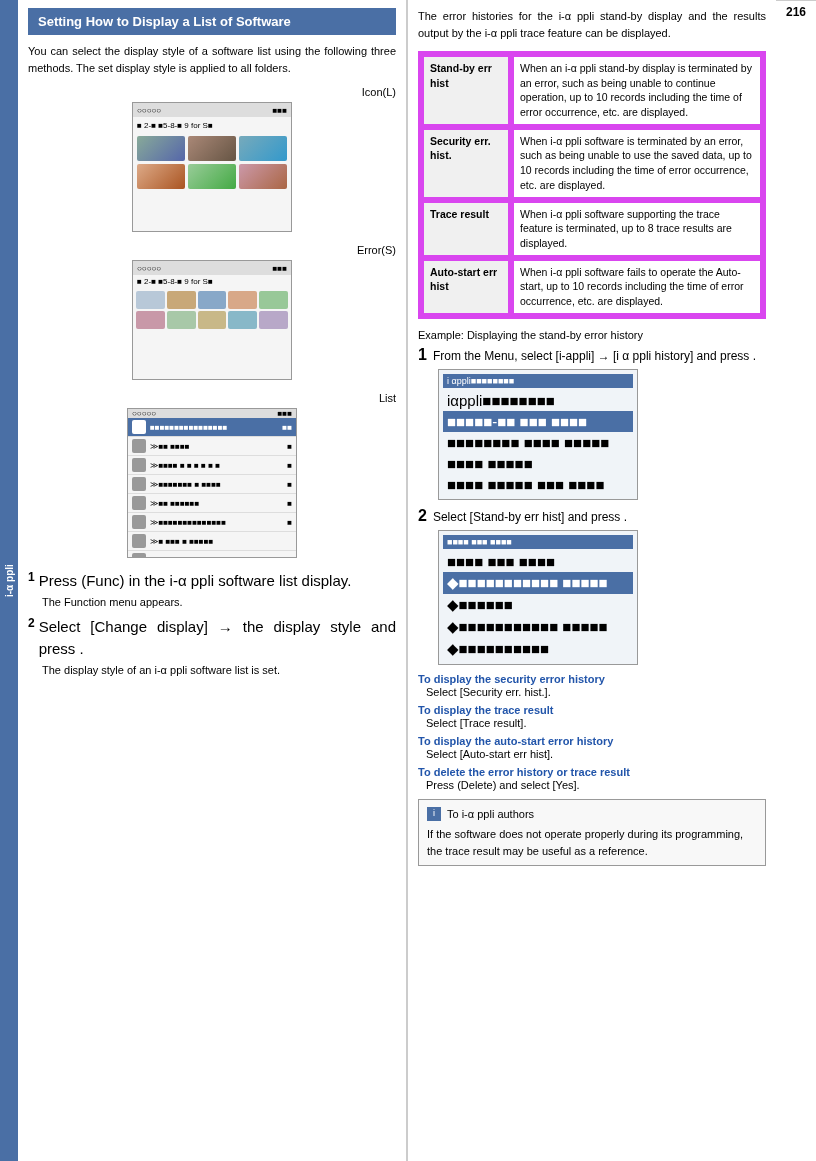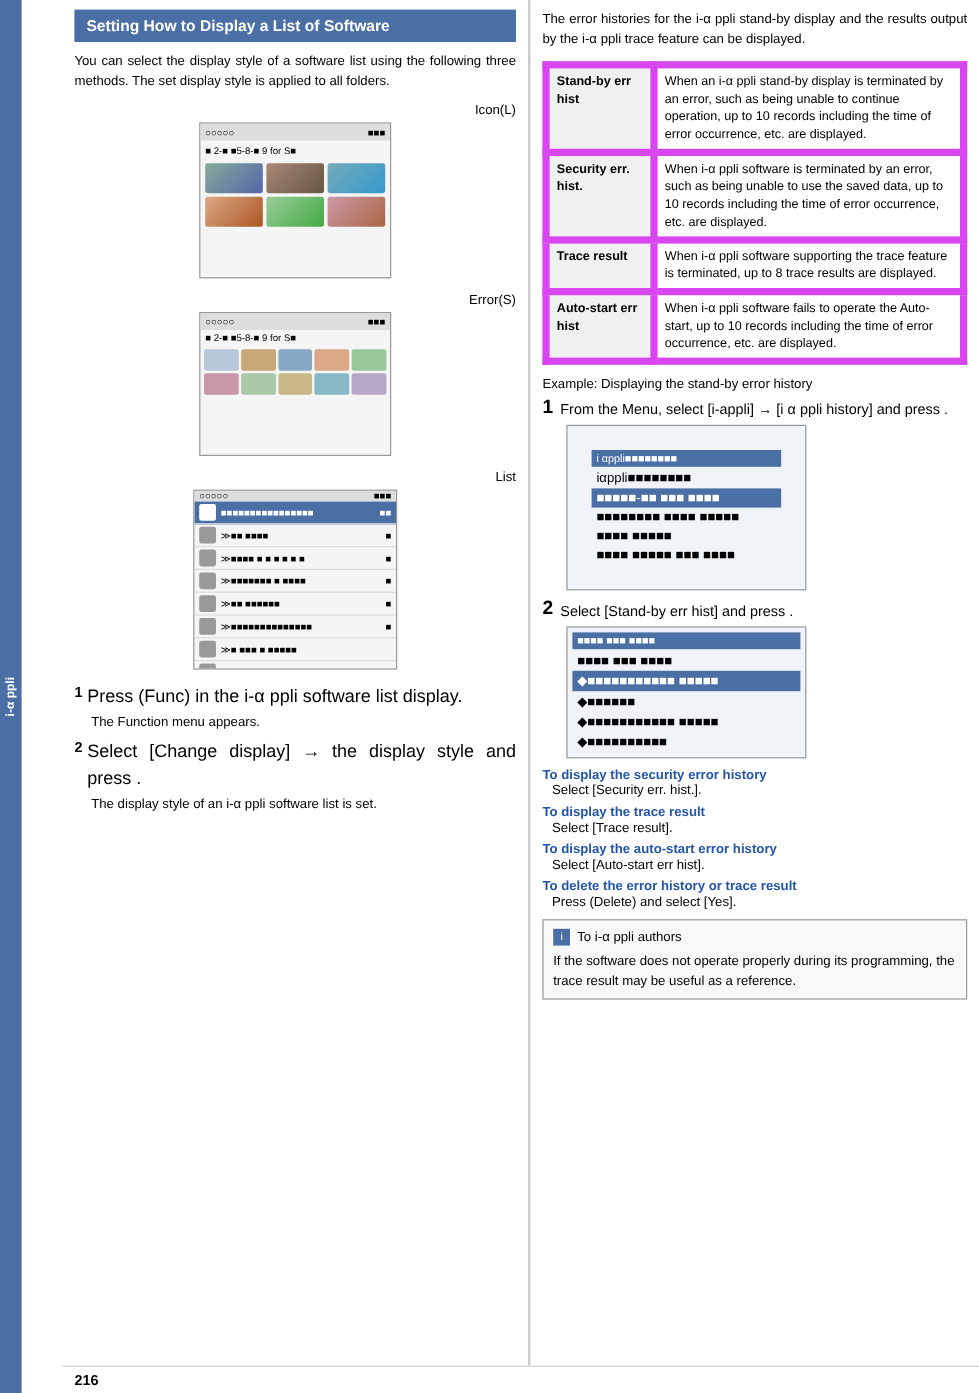--- a/index.html
+++ b/index.html
@@ -26,22 +26,20 @@
       writing-mode: vertical-rl;
       transform: rotate(180deg);
       color: white;
       font-size: 10px;
       font-weight: bold;
     }
     
     .main-content {
       flex: 1;
       display: flex;
-      flex-direction: column;
-      margin-left: 34px;
     }
     
     .columns {
       display: flex;
       flex: 1;
     }
     .left-col {
       width: 390px;
       border-right: 2px solid #ccc;
       padding: 8px 10px;
@@ -179,31 +177,31 @@
       font-size: 12px;
       line-height: 1.5;
       text-align: justify;
     }
     
     .menu-screen {
       border: 1px solid #999;
       background: #f0f4f8;
       margin: 4px 0 8px 20px;
       width: 200px;
-      padding: 20px;
+      padding: 4px;
     }
     .menu-screen-title {
       font-size: 9px;
       background: #4a6fa5;
       color: white;
       padding: 2px 4px;
       margin-bottom: 2px;
     }
     .menu-item-row {
-      font-size: 11px;
+      font-size: 15px;
       padding: 2px 4px;
       display: flex;
       align-items: center;
     }
     .menu-item-row.selected {
       background: #4a6fa5;
       color: white;
     }
     .menu-screen2 {
       border: 1px solid #999;

